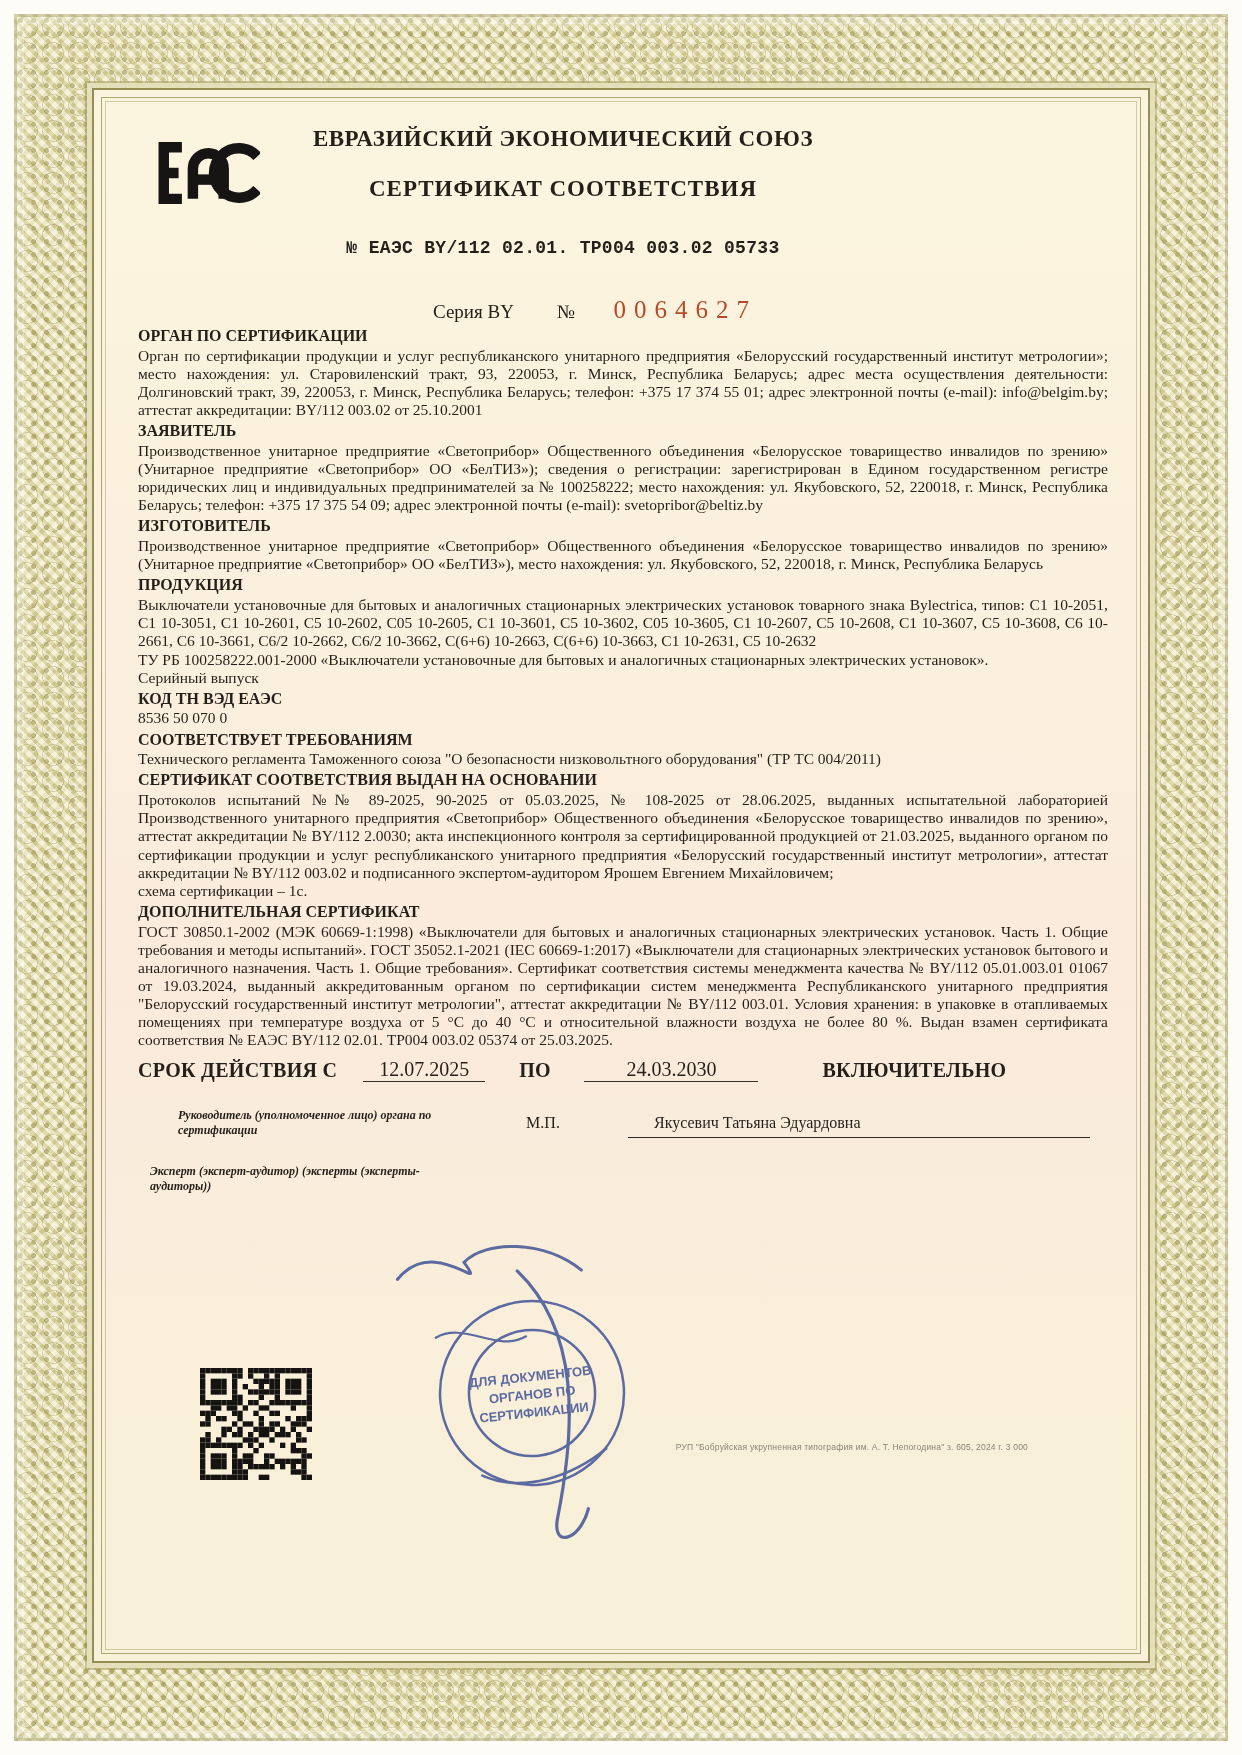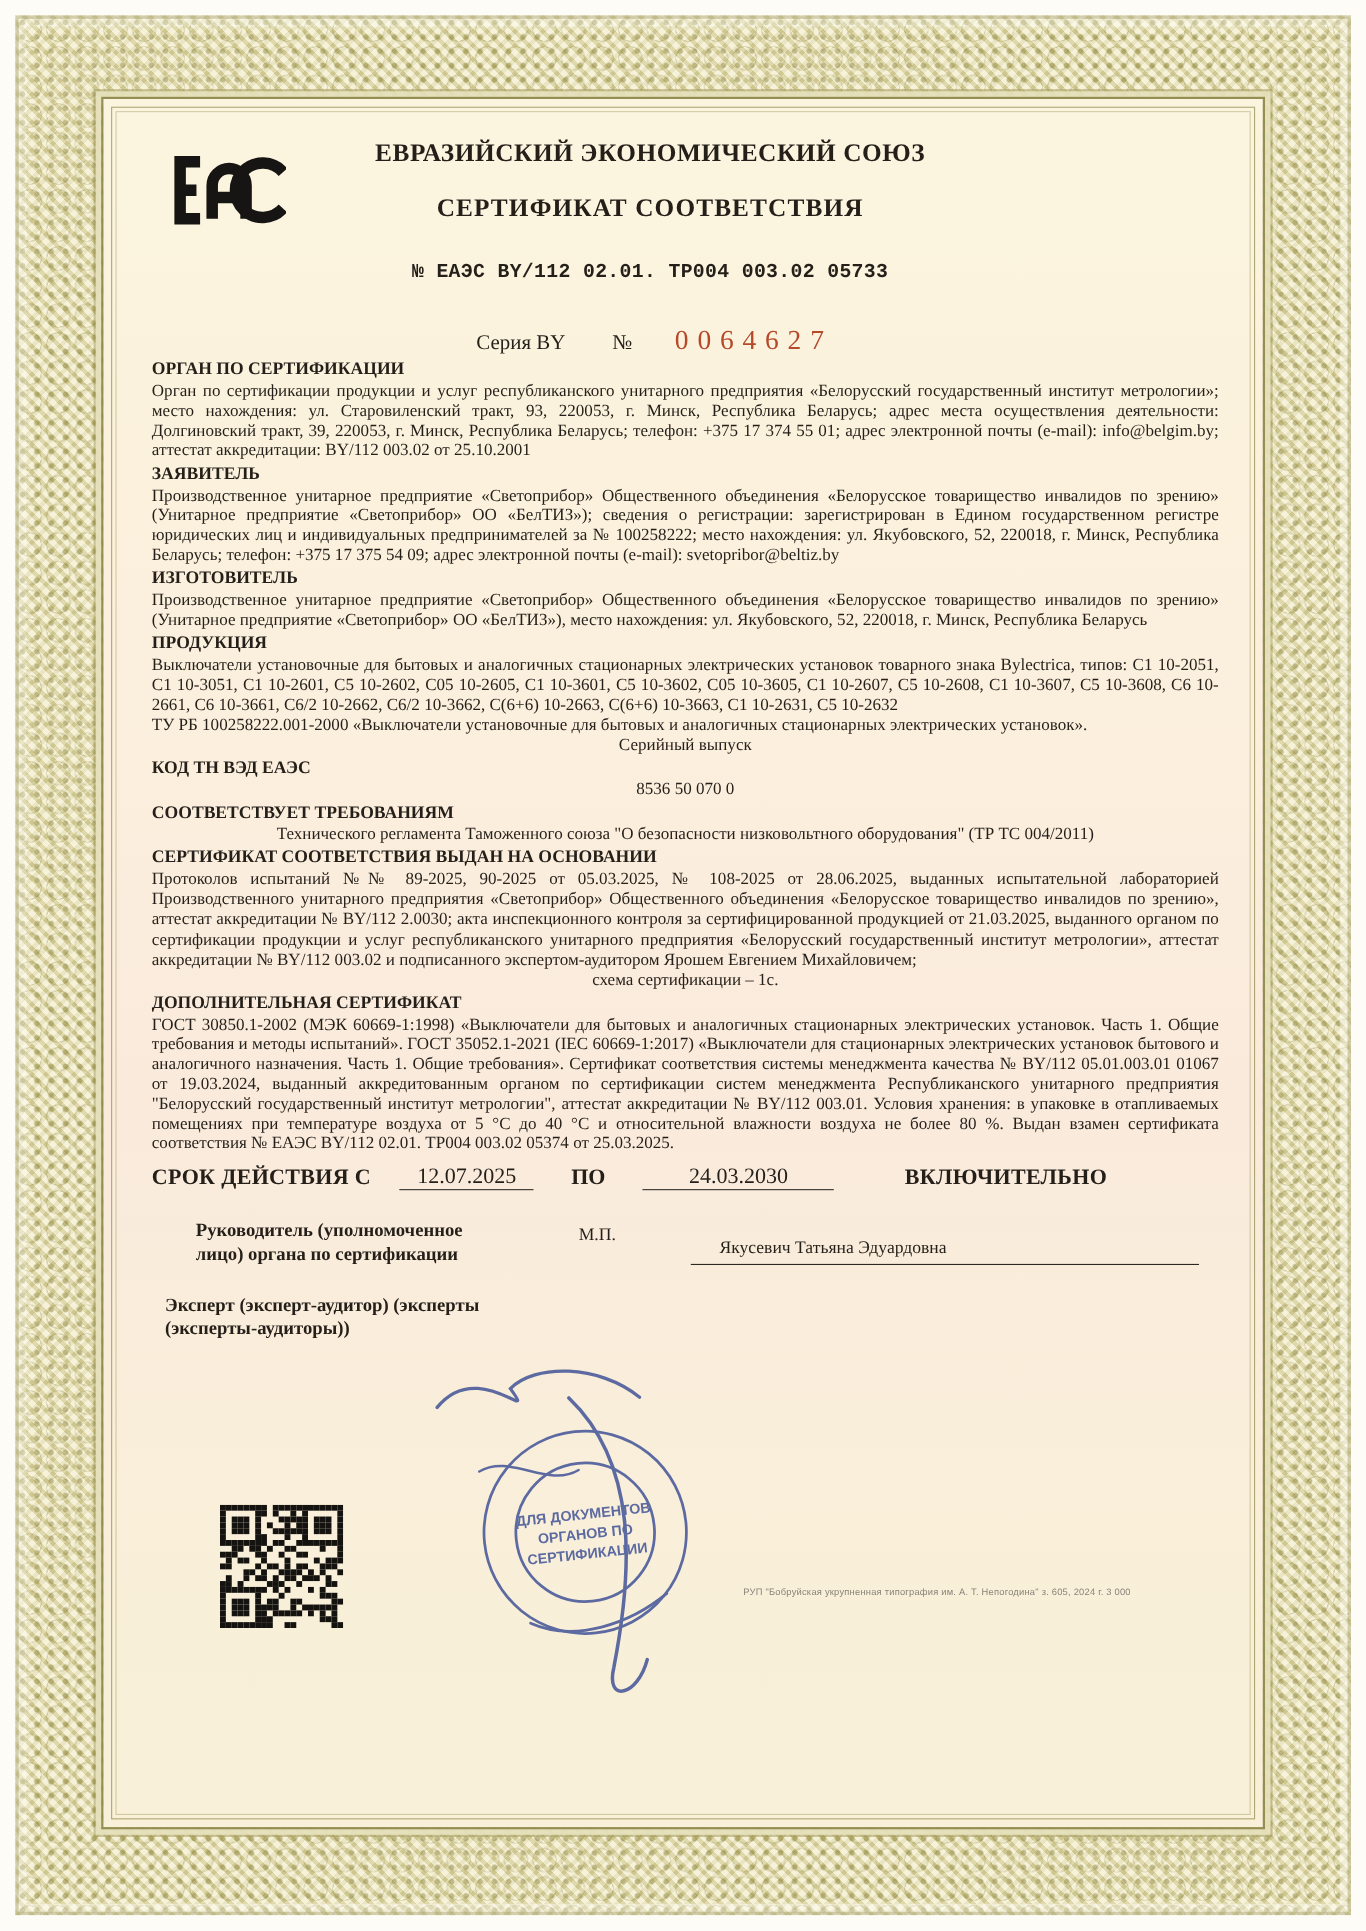--- a/index.html
+++ b/index.html
@@ -27,50 +27,50 @@
     box-sizing:border-box;
     padding:24px 40px 0 44px;
   }
   .sheet::before{
     content:"";position:absolute;inset:7px;border:1px solid rgba(150,142,76,.75);pointer-events:none;
   }
   .sheet::after{
     content:"";position:absolute;inset:11px;border:1px solid rgba(150,142,76,.4);pointer-events:none;
   }
 
-  header{display:flex;margin-top:8px;gap:28px;}
+  header{display:flex;margin-top:8px;}
   .eac-logo{width:110px;height:102px;margin-left:12px;flex:0 0 auto;}
   .head-titles{width:606px;text-align:center;}
   .union-title{font-weight:bold;font-size:23px;letter-spacing:.5px;margin-top:4px;}
   .doc-title{font-weight:bold;font-size:23px;letter-spacing:1px;margin-top:24px;}
   .cert-number{font-weight:bold;font-size:18px;margin-top:36px;letter-spacing:.3px;font-family:Liberation Mono, monospace;}
 
   .series-row{text-align:center;margin-top:38px;margin-right:56px;font-size:19px;}
   .series-row .lbl{margin-right:38px;}
   .series-row .nosign{margin-right:34px;}
   .series-number{
     font-family:Liberation Serif, serif;font-size:25px;letter-spacing:8px;color:#b5492a;
   }
 
   main{font-size:15.5px;line-height:1.17;font-family:Liberation Serif, serif;}
   main p{margin:0;text-align:justify;}
   .sec-heading{font-weight:bold;font-size:16px;margin:3px 0 1px;}
-  .plain{text-align:center;}
+  .plain{text-align:left;}
 
   .validity-row{display:flex;align-items:flex-end;margin-top:8px;font-size:20px;}
   .validity-row .vlabel{font-weight:bold;letter-spacing:.3px;}
   .validity-row .vdate{border-bottom:1.5px solid #33302a;padding:0 16px;margin-left:26px;}
   .validity-row .vpo{font-weight:bold;margin-left:34px;}
   .validity-row .vdate2{border-bottom:1.5px solid #33302a;padding:0 42px;margin-left:34px;}
   .validity-row .vincl{font-weight:bold;margin-left:64px;letter-spacing:.3px;}
 
   .sig-area{margin-top:26px;}
   .sig-row{display:flex;}
   .sig-row + .sig-row{margin-top:26px;}
-  .sig-label{width:320px;font-weight:bold;font-size:17px;padding-left:40px;box-sizing:border-box;line-height:1.25;}
+  .sig-label{width:320px;font-weight:bold;font-size:12px;padding-left:40px;box-sizing:border-box;line-height:1.25;font-style:italic;}
   .sig-label.expert{padding-left:12px;}
   .sig-mp{width:170px;text-align:center;align-self:flex-start;font-size:16px;padding-top:6px;}
   .sig-name{flex:1;align-self:flex-end;border-bottom:1.5px solid #2c2922;padding:0 0 5px 26px;font-size:16px;margin-right:18px;}
 
   .qr{position:absolute;left:106px;top:1278px;width:112px;height:112px;}
   .qr svg{width:100%;height:100%;}
 
   .stamp-wrap{position:absolute;left:288px;top:1128px;width:300px;height:350px;pointer-events:none;
     transform:rotate(-6deg);opacity:.82;mix-blend-mode:multiply;}
 

